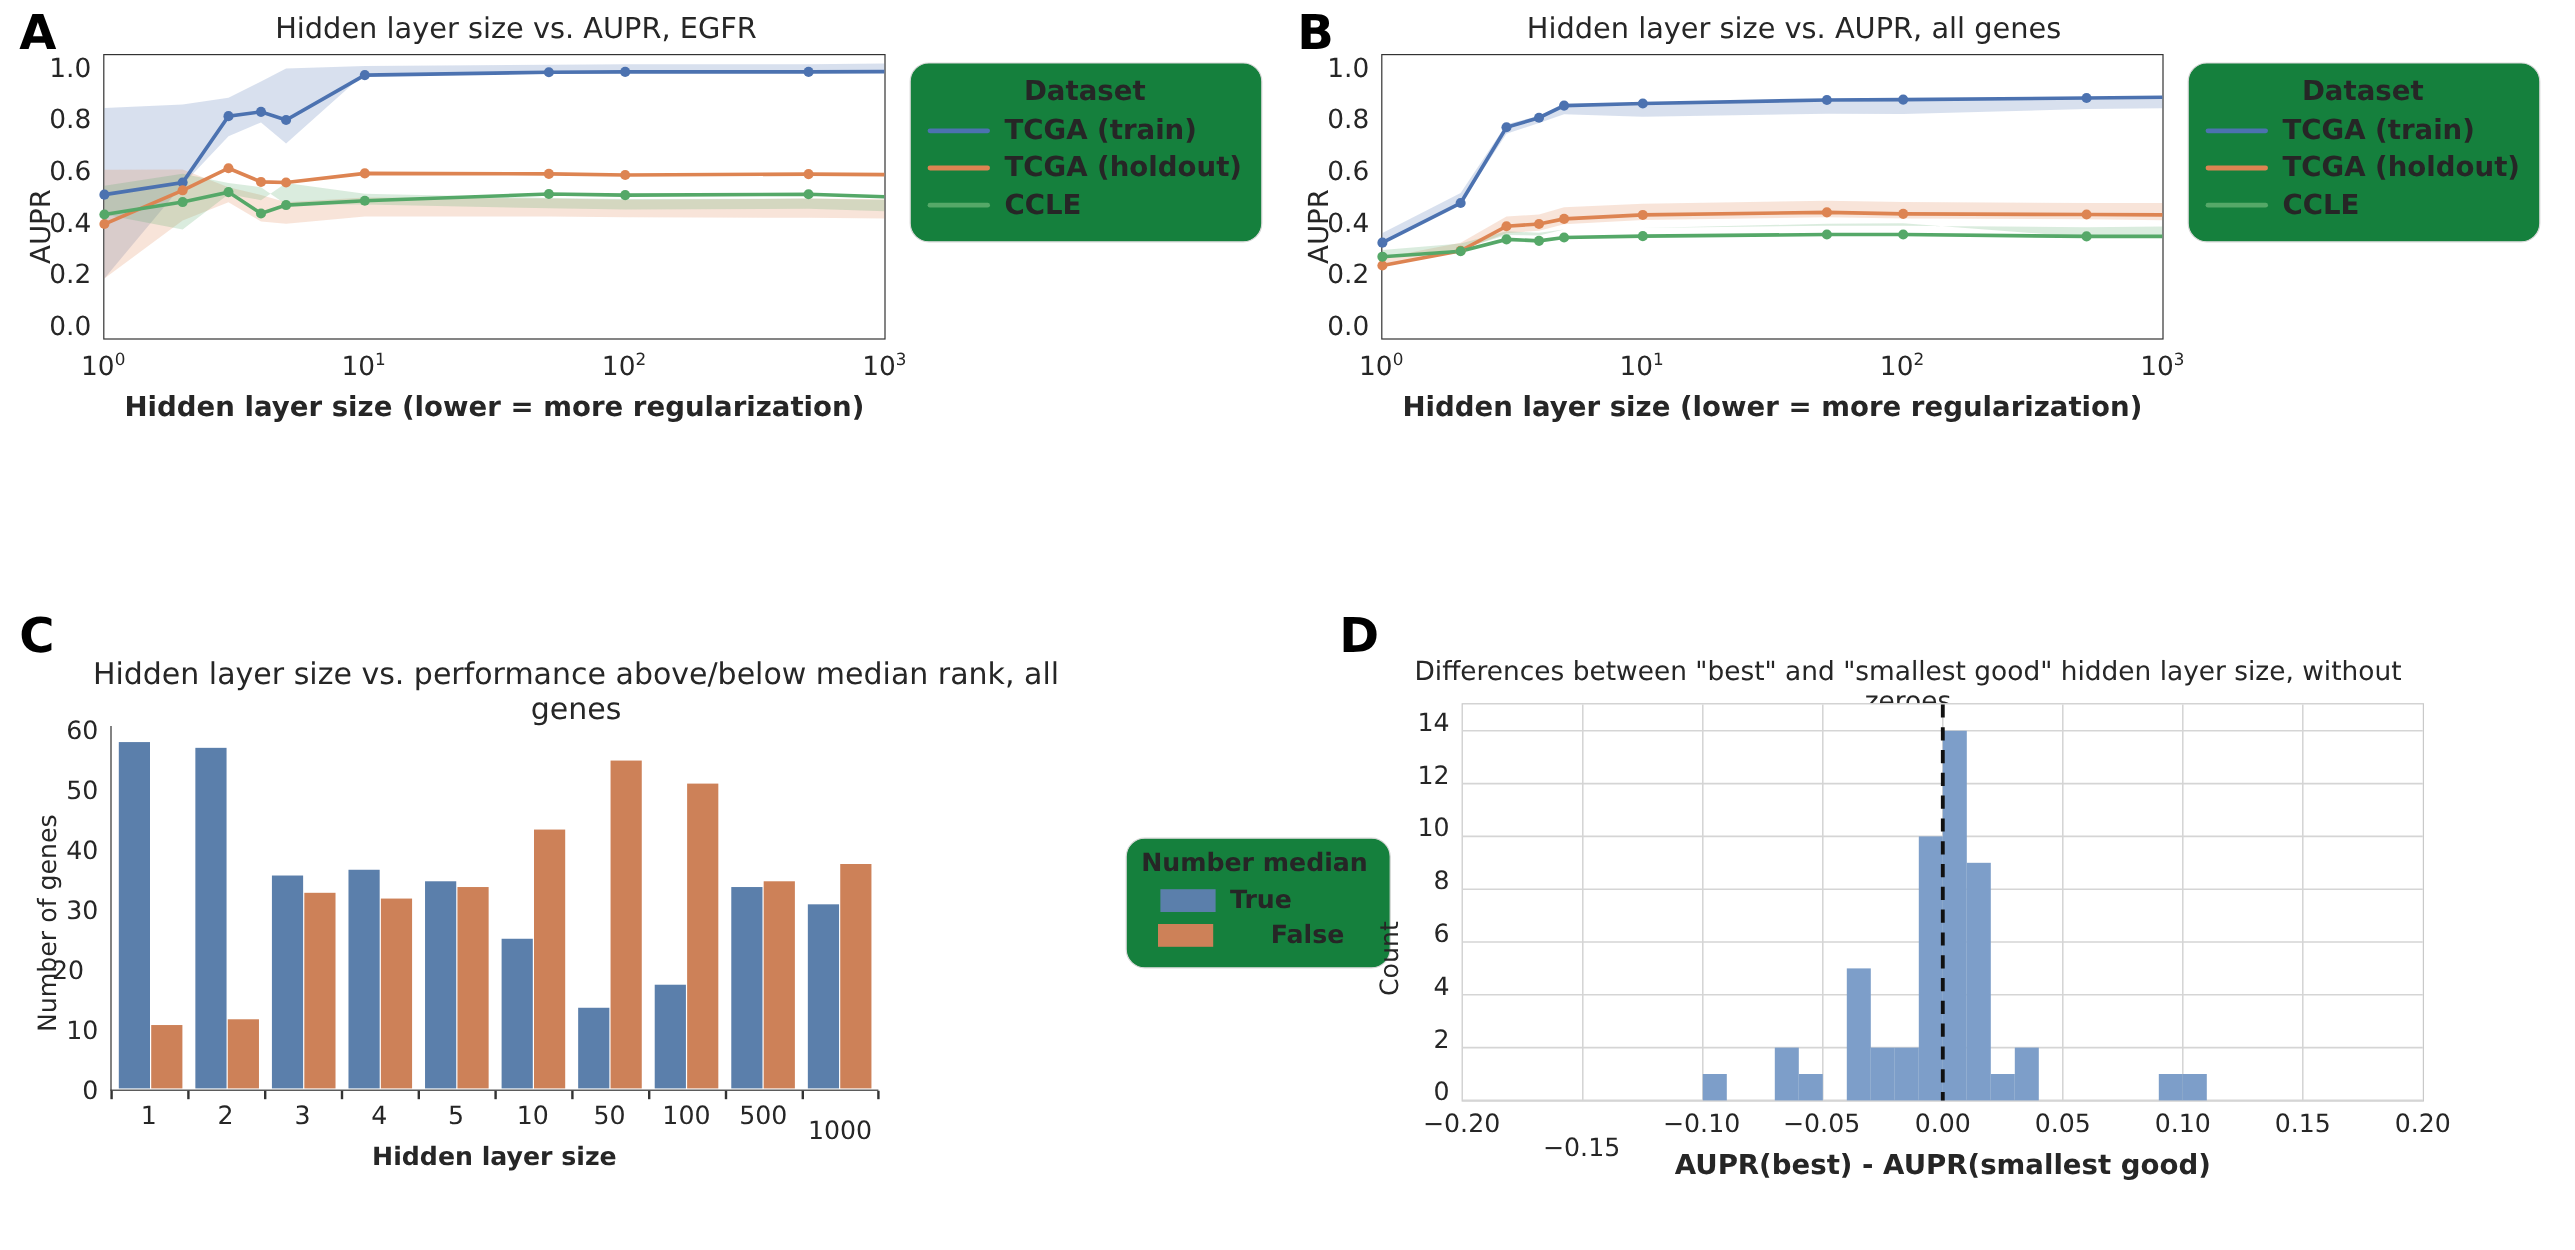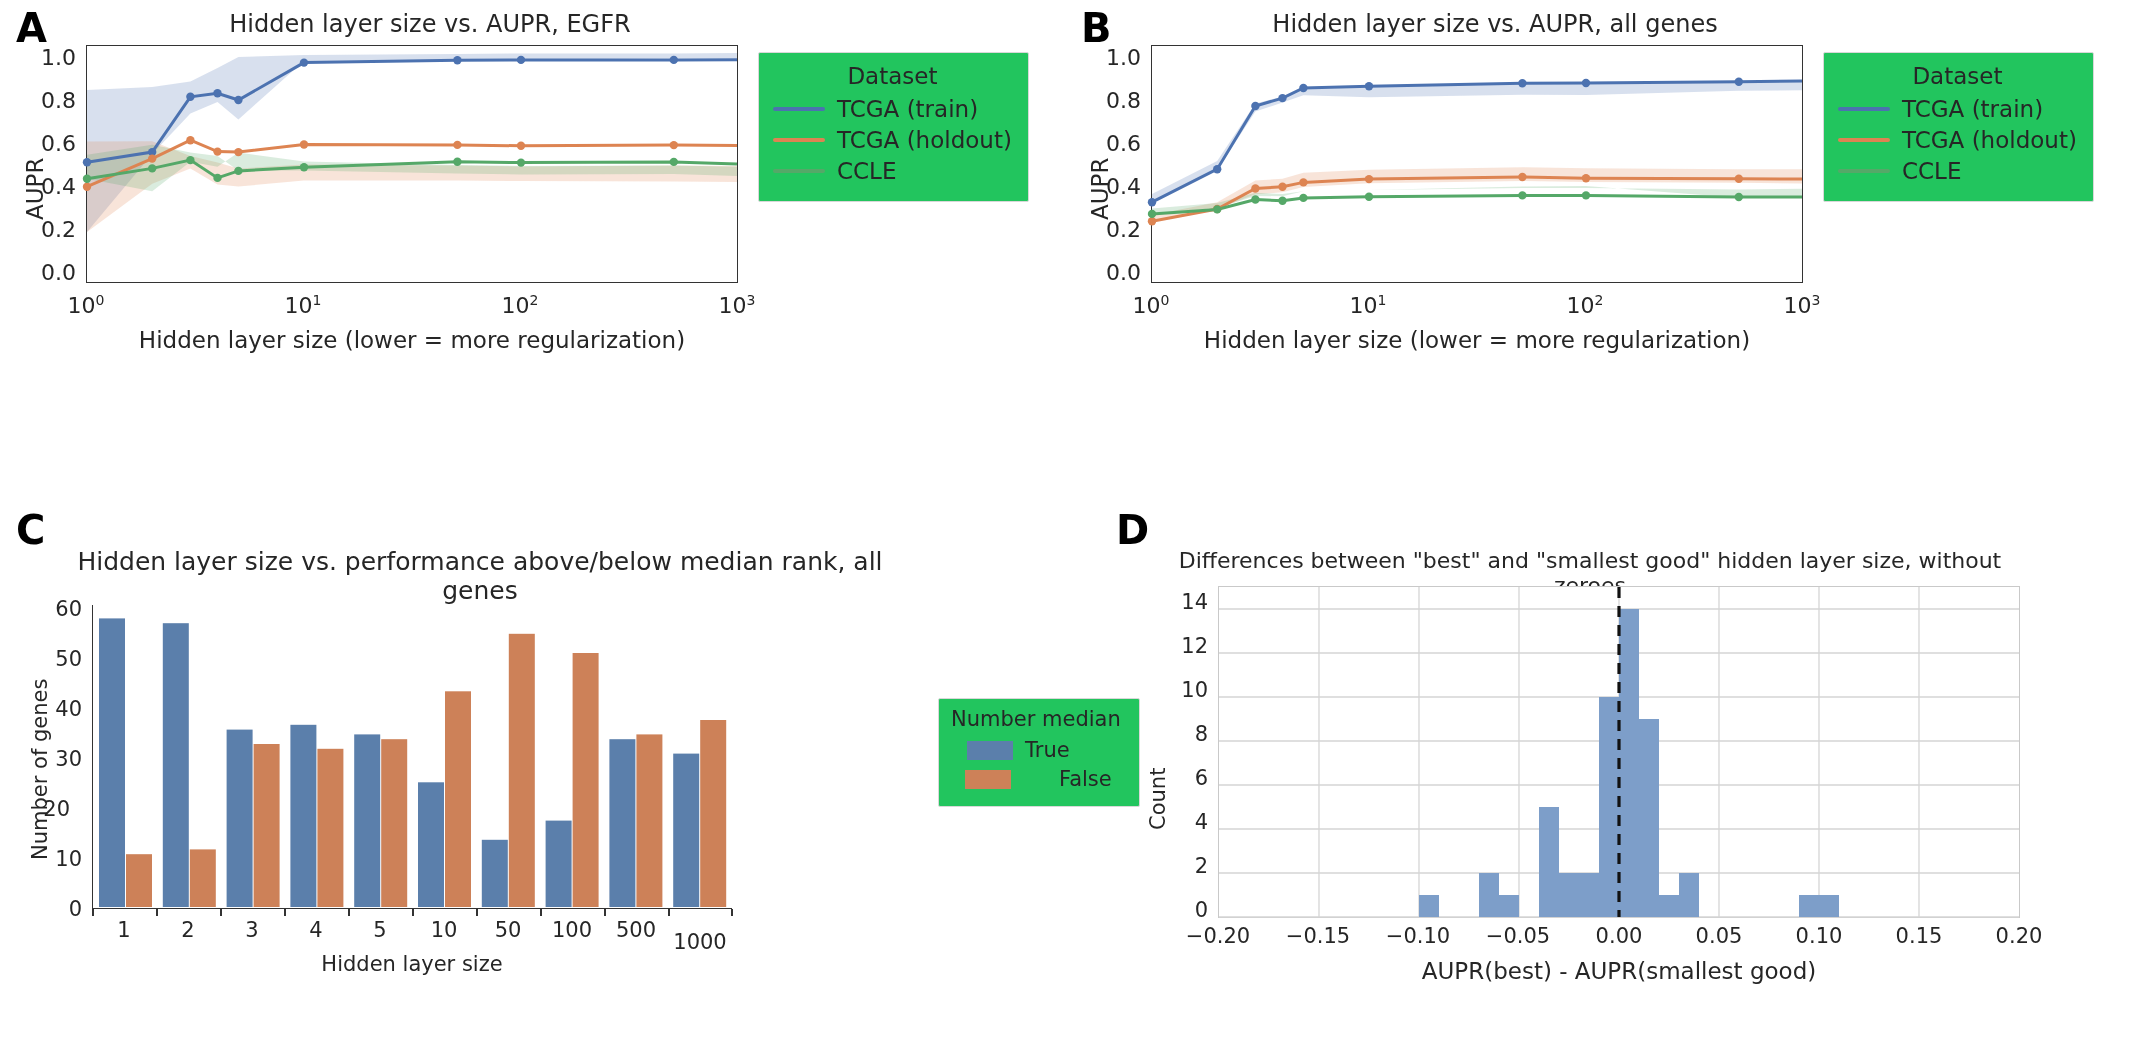--- a/index.html
+++ b/index.html
@@ -5,26 +5,26 @@
   html,body{margin:0;padding:0;background:#ffffff;}
   body{width:2146px;height:1042px;font-family:"DejaVu Sans",sans-serif;color:#262626;overflow:hidden;}
   .figure{position:relative;width:2146px;height:1042px;}
   .panel{position:absolute;}
   .panel-letter{font-family:"DejaVu Sans",sans-serif;font-weight:bold;font-size:40px;color:#000;line-height:1;}
   .panel-title{font-size:24px;color:#262626;text-align:center;font-family:"DejaVu Sans",sans-serif;}
   .axes{position:relative;box-sizing:border-box;}
   .axes.spine-box{border:1.6px solid #333;}
   .axes.grid-style{border:1.3px solid #c9c9c9;background:#fff;}
   .ylabel{position:absolute;transform-origin:left top;transform:rotate(-90deg);font-size:23px;color:#262626;white-space:nowrap;}
-  .xlabel{position:absolute;font-size:23px;color:#262626;text-align:center;white-space:nowrap;}
+  .xlabel{position:absolute;font-size:23px;color:#262626;text-align:center;white-space:nowrap;font-weight:bold;}
   .ytick{position:absolute;font-size:22px;color:#262626;text-align:right;white-space:nowrap;}
   .xtick{position:absolute;font-size:22px;color:#262626;text-align:center;white-space:nowrap;}
   .xtick sup{font-size:14px;vertical-align:super;}
   .tickmark{position:absolute;background:#333;}
-  .legend{position:absolute;box-sizing:border-box;border:1.2px solid #d8d8d8;border-radius:2px;background:#22c55e;padding:10px 16px 12px 14px;}
+  .legend{position:absolute;box-sizing:border-box;border:1.2px solid #d8d8d8;border-radius:16px;background:#15803d;padding:10px 16px 12px 14px;font-weight:bold;}
   .legend-title{font-size:23px;color:#262626;text-align:center;margin-bottom:7px;white-space:nowrap;}
   .legend-row{display:flex;align-items:center;gap:12px;margin:5px 0;}
   .legend-line{width:52px;height:4px;border-radius:2px;flex:none;}
   .legend-swatch{width:46px;height:19px;flex:none;}
   .legend-label{font-size:23px;color:#262626;white-space:nowrap;}
   svg{display:block;overflow:visible;}
 </style>
 </head>
 <body>
 
@@ -339,21 +339,21 @@
           <rect x="460" y="286" width="20" height="44"></rect>
           <rect x="580" y="308" width="20" height="22"></rect>
           <rect x="600" y="308" width="20" height="22"></rect>
         </g>
 
         <line x1="400" y1="0" x2="400" y2="330" stroke="#111" stroke-width="3.2" stroke-dasharray="11 8"></line>
       </svg>
     </div>
 
     <div class="xtick" style="left:58px;top:424px;width:100px;font-size:21px;">−0.20</div>
-    <div class="xtick" style="left:158px;top:424px;width:100px;font-size:21px;">−0.15</div>
+    <div class="xtick" style="left:158px;top:444px;width:100px;font-size:21px;">−0.15</div>
     <div class="xtick" style="left:258px;top:424px;width:100px;font-size:21px;">−0.10</div>
     <div class="xtick" style="left:358px;top:424px;width:100px;font-size:21px;">−0.05</div>
     <div class="xtick" style="left:459px;top:424px;width:100px;font-size:21px;">0.00</div>
     <div class="xtick" style="left:559px;top:424px;width:100px;font-size:21px;">0.05</div>
     <div class="xtick" style="left:659px;top:424px;width:100px;font-size:21px;">0.10</div>
     <div class="xtick" style="left:759px;top:424px;width:100px;font-size:21px;">0.15</div>
     <div class="xtick" style="left:859px;top:424px;width:100px;font-size:21px;">0.20</div>
 
     <div class="xlabel" style="left:108px;top:458px;width:802px;font-size:23px;">AUPR(best) - AUPR(smallest good)</div>
   </div>

